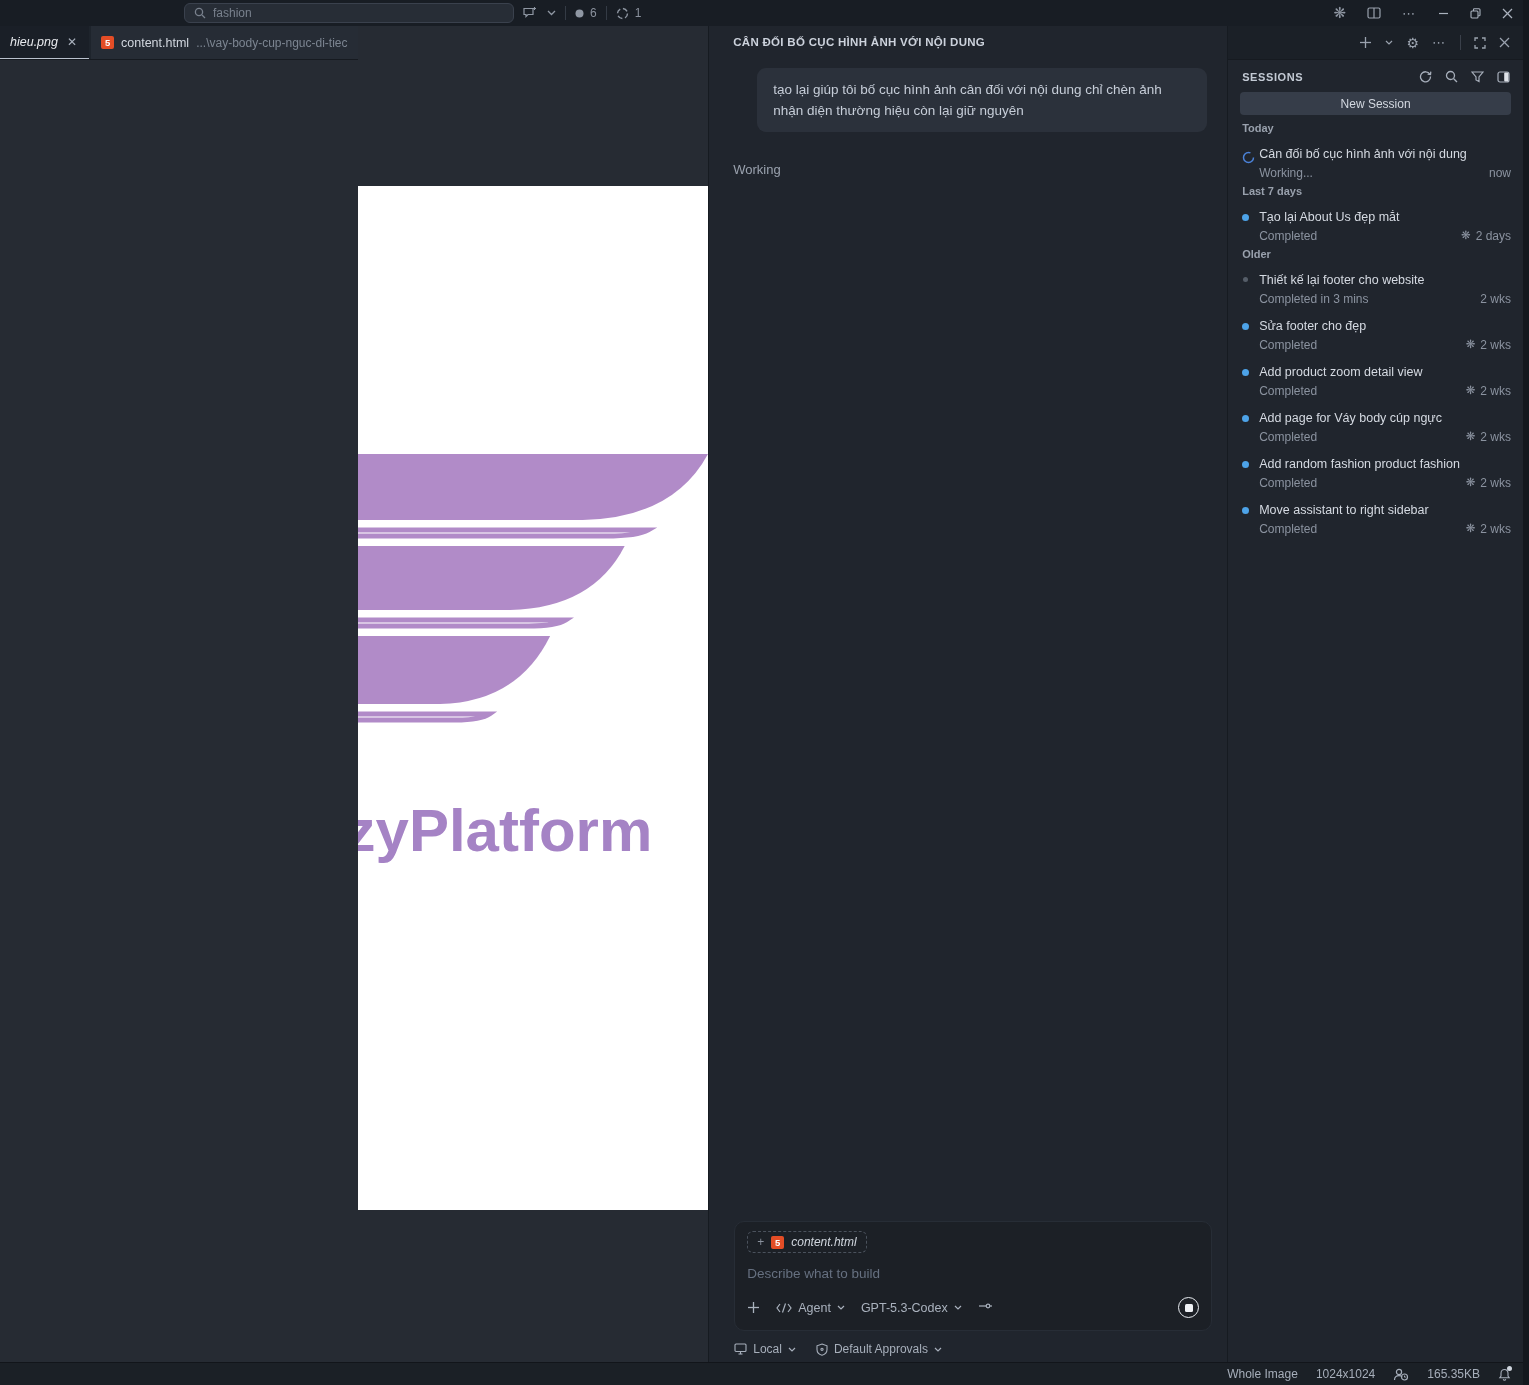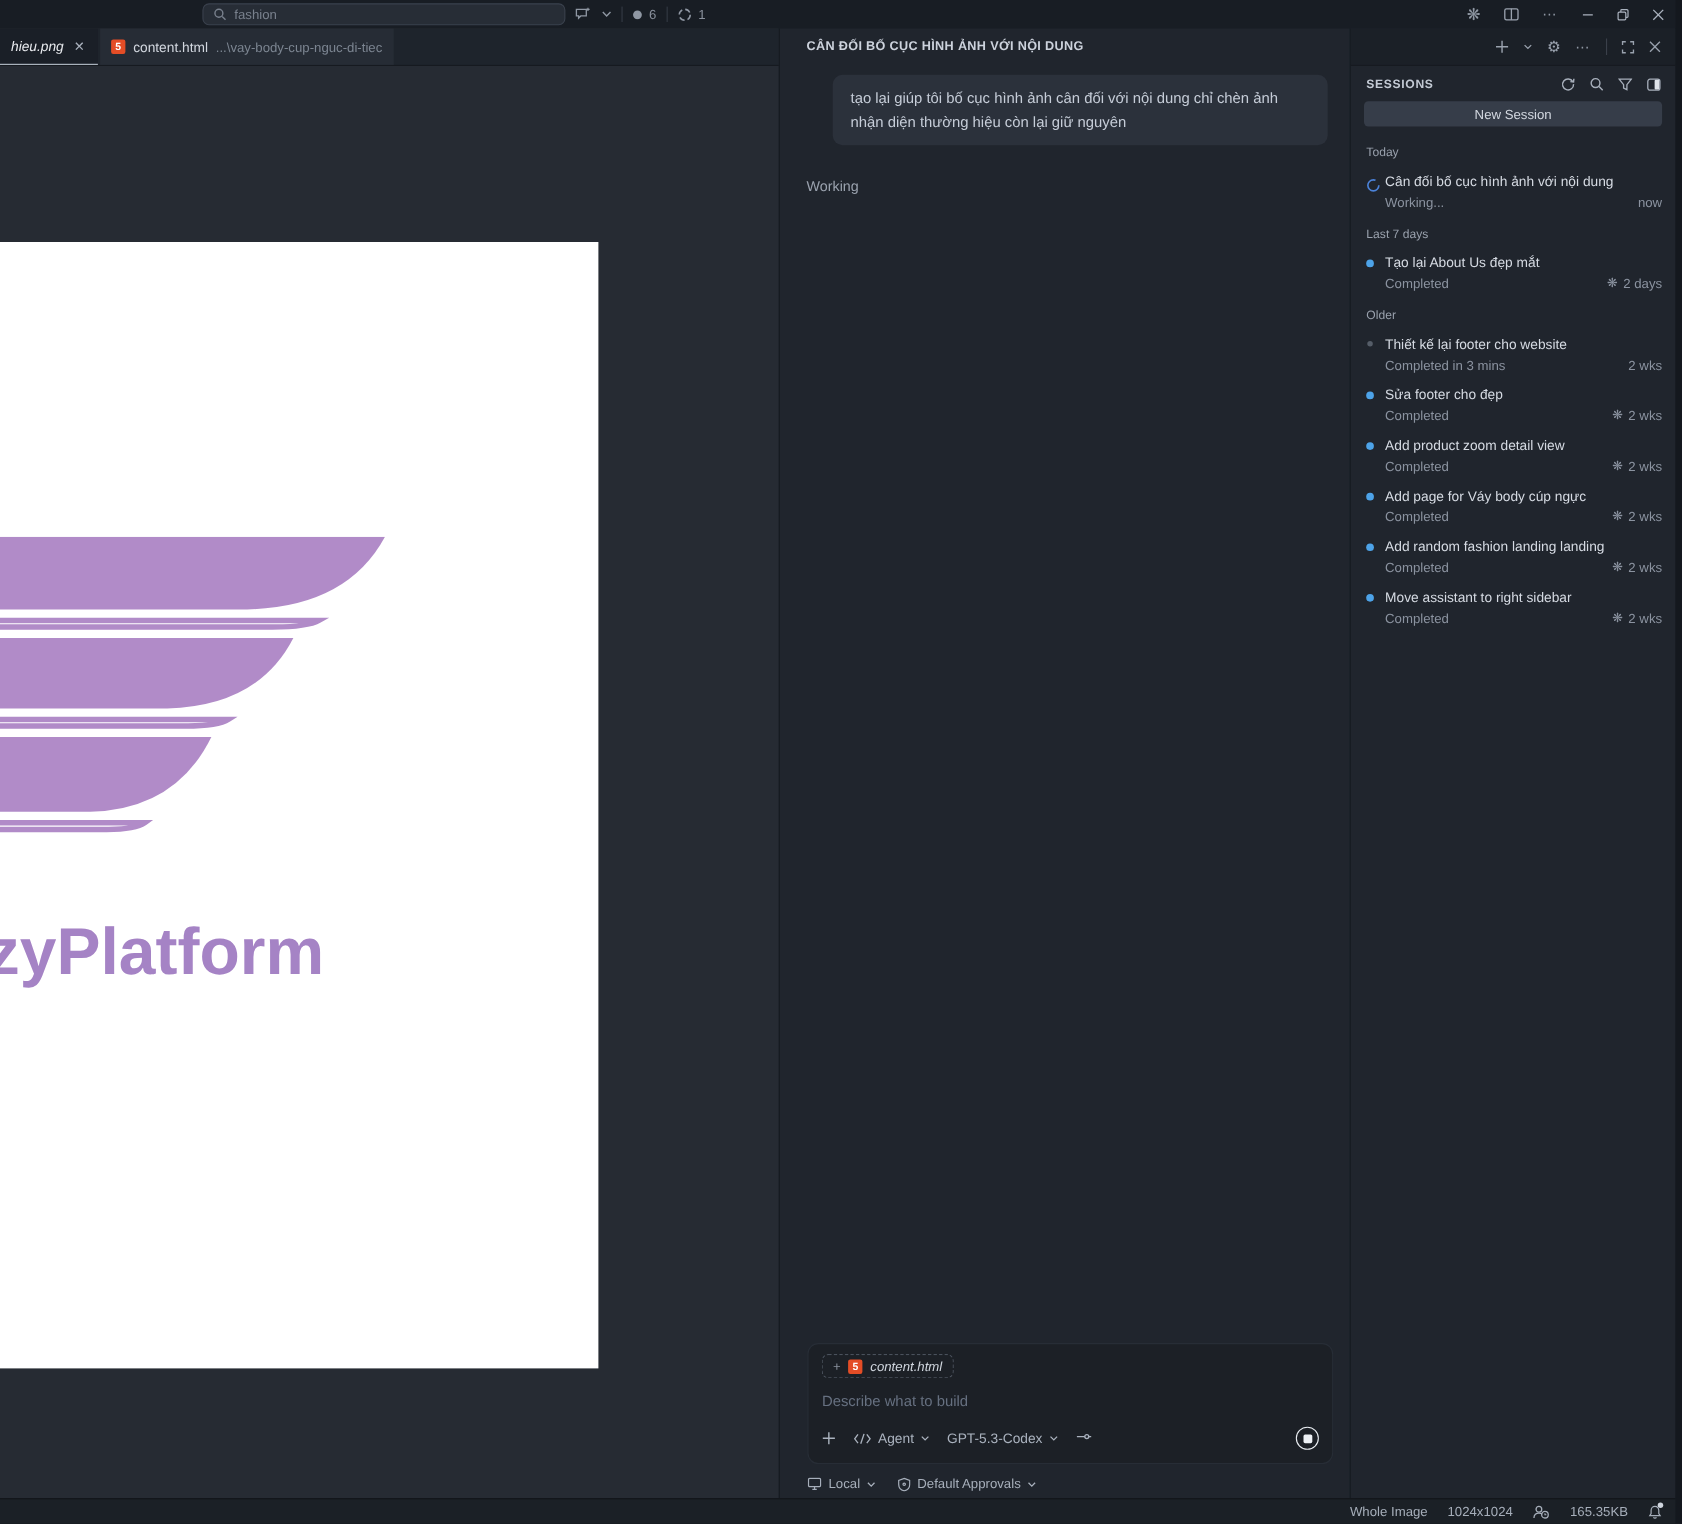--- a/index.html
+++ b/index.html
@@ -15,21 +15,21 @@
   .search-input::placeholder { color:#79818d; }
   .tb-counters { position:absolute; left:522px; top:0; height:26px; display:flex; align-items:center; gap:9px; color:#8a919d; font-size:12px; }
   .tb-sep { width:1px; height:14px; background:#343b45; }
   .tb-right { position:absolute; right:10px; top:0; height:26px; display:flex; align-items:center; gap:21px; color:#9aa2ae; }
   .ic-btn { display:inline-flex; align-items:center; justify-content:center; color:#9aa2ae; }
   .openai-glyph { font-family:"DejaVu Sans",sans-serif; font-size:15px; line-height:1; color:#8f97a3; }
   .dots3 { letter-spacing:2px; font-size:13px; color:#8f97a3; }
 
   
   .main { position:absolute; left:0; top:26px; width:100%; height:1336px; display:flex; }
-  .editor-col { width:711px; display:flex; flex-direction:column; background:#262b33; }
+  .editor-col { width:711px; display:flex; flex-direction:row; background:#262b33; }
   .chat-col { width:521px; display:flex; flex-direction:column; background:#20252d; border-left:1px solid #161b21; }
   .sessions-col { width:297px; display:flex; flex-direction:column; background:#20252d; border-left:1px solid #161b21; }
 
   
   .tabstrip { height:34px; background:#1e242c; display:flex; align-items:stretch; border-bottom:1px solid #161a20; }
   .tab { display:flex; align-items:center; gap:7px; padding:0 10px; font-size:12.5px; }
   .tab.active { background:#1a1f27; border-bottom:1px solid #b9c1cd; color:#e8eaee; }
   .tab.active .tab-label { font-style:italic; }
   .tab.other { background:#262c35; margin-left:2px; color:#d2d7df; }
   .tab-path { color:#7c8591; font-size:12px; }
@@ -65,21 +65,21 @@
   .env-group { display:flex; align-items:center; gap:6px; }
 
   
   .panel-controls { height:34px; display:flex; align-items:center; justify-content:flex-end; gap:13px; padding-right:13px; background:#1b2027; border-bottom:1px solid #161a20; color:#9aa2ae; }
   .pc-sep { width:1px; height:15px; background:#3a404a; }
   .sessions-header { display:flex; align-items:center; justify-content:space-between; padding:10px 13px 6px 14px; }
   .sessions-title { font-size:11px; font-weight:bold; letter-spacing:.6px; color:#c3cad4; }
   .sh-icons { display:flex; align-items:center; gap:13px; color:#a7afbb; }
   .new-session { margin:3px 12px 0; height:23px; background:#363d49; border:none; border-radius:4px; color:#d3d8e0; font-size:12px; font-family:inherit; display:flex; align-items:center; justify-content:center; width:calc(100% - 24px); }
   .s-list { padding:2px 12px 0 14px; overflow:hidden; }
-  .s-group-label { margin-top:16px; font-size:11px; font-weight:normal; color:#99a1ad; }
+  .s-group-label { margin-top:5px; font-size:11px; font-weight:bold; color:#99a1ad; }
   .s-item { display:grid; grid-template-columns:17px 1fr; margin-top:13px; }
   .s-ic { display:flex; align-items:flex-start; justify-content:flex-start; padding-top:4px; }
   .dot { border-radius:50%; }
   .dot.blue { width:7px; height:7px; background:#4da3e8; }
   .dot.gray { width:5px; height:5px; background:#555d68; margin-left:1px; }
   .s-title { font-size:12.5px; color:#d5dae2; white-space:nowrap; overflow:hidden; text-overflow:ellipsis; }
   .s-sub { display:flex; justify-content:space-between; align-items:center; margin-top:5px; font-size:12px; color:#8b93a0; }
   .s-meta { display:flex; align-items:center; gap:5px; color:#8b93a0; }
   .s-logo { font-family:"DejaVu Sans",sans-serif; font-size:11.5px; line-height:1; }
 
@@ -422,21 +422,21 @@
         </span>
       </div>
     </div>
   </div>
 
   <div class="s-item">
     <div class="s-ic">
               <span class="dot blue"></span>
             </div>
     <div class="s-main">
-      <div class="s-title">Add random fashion landing landing</div>
+      <div class="s-title">Add random fashion product fashion</div>
       <div class="s-sub">
         <span class="s-status">Completed</span>
         <span class="s-meta">
           <span class="s-logo">❋</span>
           <span class="s-time">2 wks</span>
         </span>
       </div>
     </div>
   </div>
 

